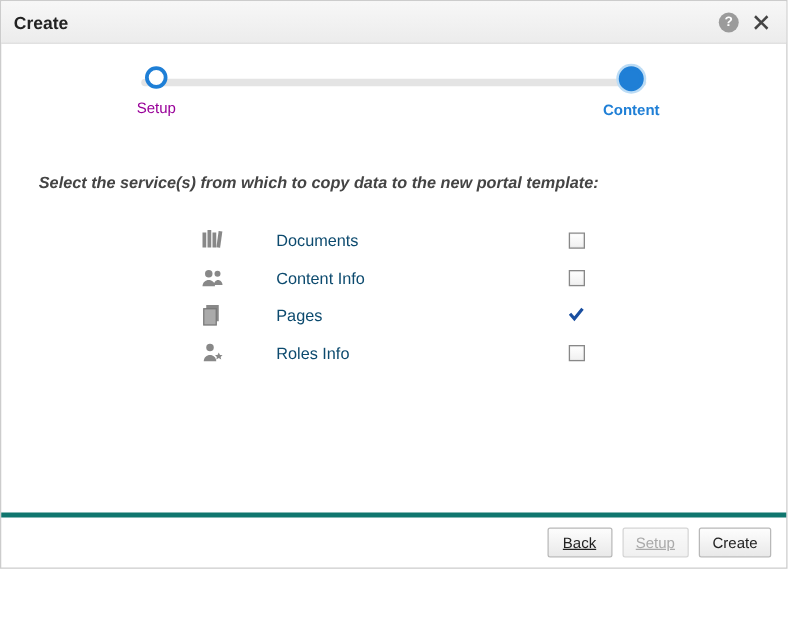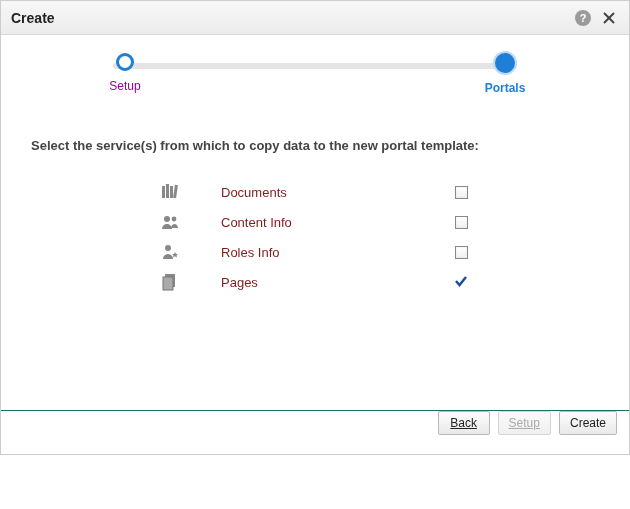--- a/index.html
+++ b/index.html
@@ -28,36 +28,36 @@
   .steps { position:absolute; top:0; left:0; right:0; display:flex; justify-content:space-between; }
   .step { width:60px; display:flex; flex-direction:column; align-items:center; }
   .step-dot {
     width:18px; height:18px; border-radius:50%; background:#fff; border:3px solid #1f7fd6;
   }
   .step.current .step-dot { background:#1f7fd6; border-color:#1f7fd6; width:20px; height:20px; box-shadow:0 0 0 2px #bcdcf5; }
   .step-label { margin-top:8px; font-size:12px; color:#990099; }
   .step.current .step-label { color:#1f7fd6; font-weight:bold; }
 
   
-  .instruction { font-weight:bold; font-size:13px; color:#444; margin:0 0 24px 10px; }
+  .instruction { font-weight:bold; font-size:13px; color:#444; margin:0 0 24px 10px;font-style:italic; }
 
   
   .svc-list { margin-left:140px; width:320px; }
   .svc-row { display:flex; align-items:center; height:30px; }
   .svc-icon { width:60px; display:flex; justify-content:flex-start; color:#777; }
   .svc-icon svg { width:18px; height:18px; fill:#888; }
-  .svc-label { flex:1 1 auto; color:#7f1d1d; }
+  .svc-label { flex:1 1 auto; color:#0c4a6e; }
   .svc-state { width:40px; display:flex; justify-content:center; align-items:center; }
   .chk-box { width:13px; height:13px; border:1px solid #888; background:linear-gradient(#fff,#f0f0f0); box-shadow:inset 0 0 1px rgba(0,0,0,.2); }
   .check-mark svg { width:14px; height:14px; stroke:#1a4fa0; stroke-width:2.5; fill:none; }
 
   
   .dlg-footer {
-    flex:0 0 auto; height:44px; display:flex; align-items:flex-start; justify-content:flex-end;
-    gap:8px; padding:0 12px; border-top:1px solid #0f766e;
+    flex:0 0 auto; height:44px; display:flex; align-items:center; justify-content:flex-end;
+    gap:8px; padding:0 12px; border-top:4px solid #0f766e;
   }
   .btn {
     min-width:52px; height:24px; padding:0 10px; font-size:12px; cursor:pointer;
     border:1px solid #b8b8b8; border-radius:2px;
     background:linear-gradient(#fdfdfd,#e9e9e9); color:#222;
     display:inline-flex; align-items:center; justify-content:center;
   }
   .btn u { text-decoration:underline; }
   .btn.disabled { color:#aaa; border-color:#d4d4d4; background:linear-gradient(#fafafa,#f0f0f0); cursor:default; }
 </style>
@@ -84,21 +84,21 @@
 
     <div class="stepper">
       <div class="step-track"></div>
       <div class="steps">
         <div class="step">
           <div class="step-dot"></div>
           <div class="step-label">Setup</div>
         </div>
         <div class="step current">
           <div class="step-dot"></div>
-          <div class="step-label">Portals</div>
+          <div class="step-label">Content</div>
         </div>
       </div>
     </div>
 
     <div class="instruction">Select the service(s) from which to copy data to the new portal template:</div>
 
     <div class="svc-list">
 
       <div class="svc-row">
         <div class="svc-icon">
@@ -126,46 +126,46 @@
         </div>
         <div class="svc-label">Content Info</div>
         <div class="svc-state">
           <div class="chk-box"></div>
         </div>
       </div>
 
       <div class="svc-row">
         <div class="svc-icon">
           <svg viewBox="0 0 18 18">
-              <circle cx="7" cy="5" r="3"></circle>
-              <path d="M2 16c0-3 2.5-5 5-5s5 2 5 5z"></path>
-              <polygon points="14,9 15,11 17,11 15.5,12.5 16,14.5 14,13.3 12,14.5 12.5,12.5 11,11 13,11" fill="#888"></polygon>
-            </svg>
-        </div>
-        <div class="svc-label">Roles Info</div>
-        <div class="svc-state">
-          <div class="chk-box"></div>
-        </div>
-      </div>
-
-      <div class="svc-row">
-        <div class="svc-icon">
-          <svg viewBox="0 0 18 18">
               <rect x="4" y="1" width="10" height="13" fill="#888"></rect>
               <rect x="2" y="4" width="10" height="13" fill="#aaa"></rect>
               <rect x="2" y="4" width="10" height="13" fill="none" stroke="#777" stroke-width="1"></rect>
             </svg>
         </div>
         <div class="svc-label">Pages</div>
         <div class="svc-state">
           <span class="check-mark">
             <svg viewBox="0 0 14 14">
                 <polyline points="2,7 5.5,11 12,3"></polyline>
               </svg>
           </span>
+        </div>
+      </div>
+
+      <div class="svc-row">
+        <div class="svc-icon">
+          <svg viewBox="0 0 18 18">
+              <circle cx="7" cy="5" r="3"></circle>
+              <path d="M2 16c0-3 2.5-5 5-5s5 2 5 5z"></path>
+              <polygon points="14,9 15,11 17,11 15.5,12.5 16,14.5 14,13.3 12,14.5 12.5,12.5 11,11 13,11" fill="#888"></polygon>
+            </svg>
+        </div>
+        <div class="svc-label">Roles Info</div>
+        <div class="svc-state">
+          <div class="chk-box"></div>
         </div>
       </div>
 
     </div>
   </div>
 
   <div class="dlg-footer">
     <div class="btn">
       <u>Back</u>
     </div>

